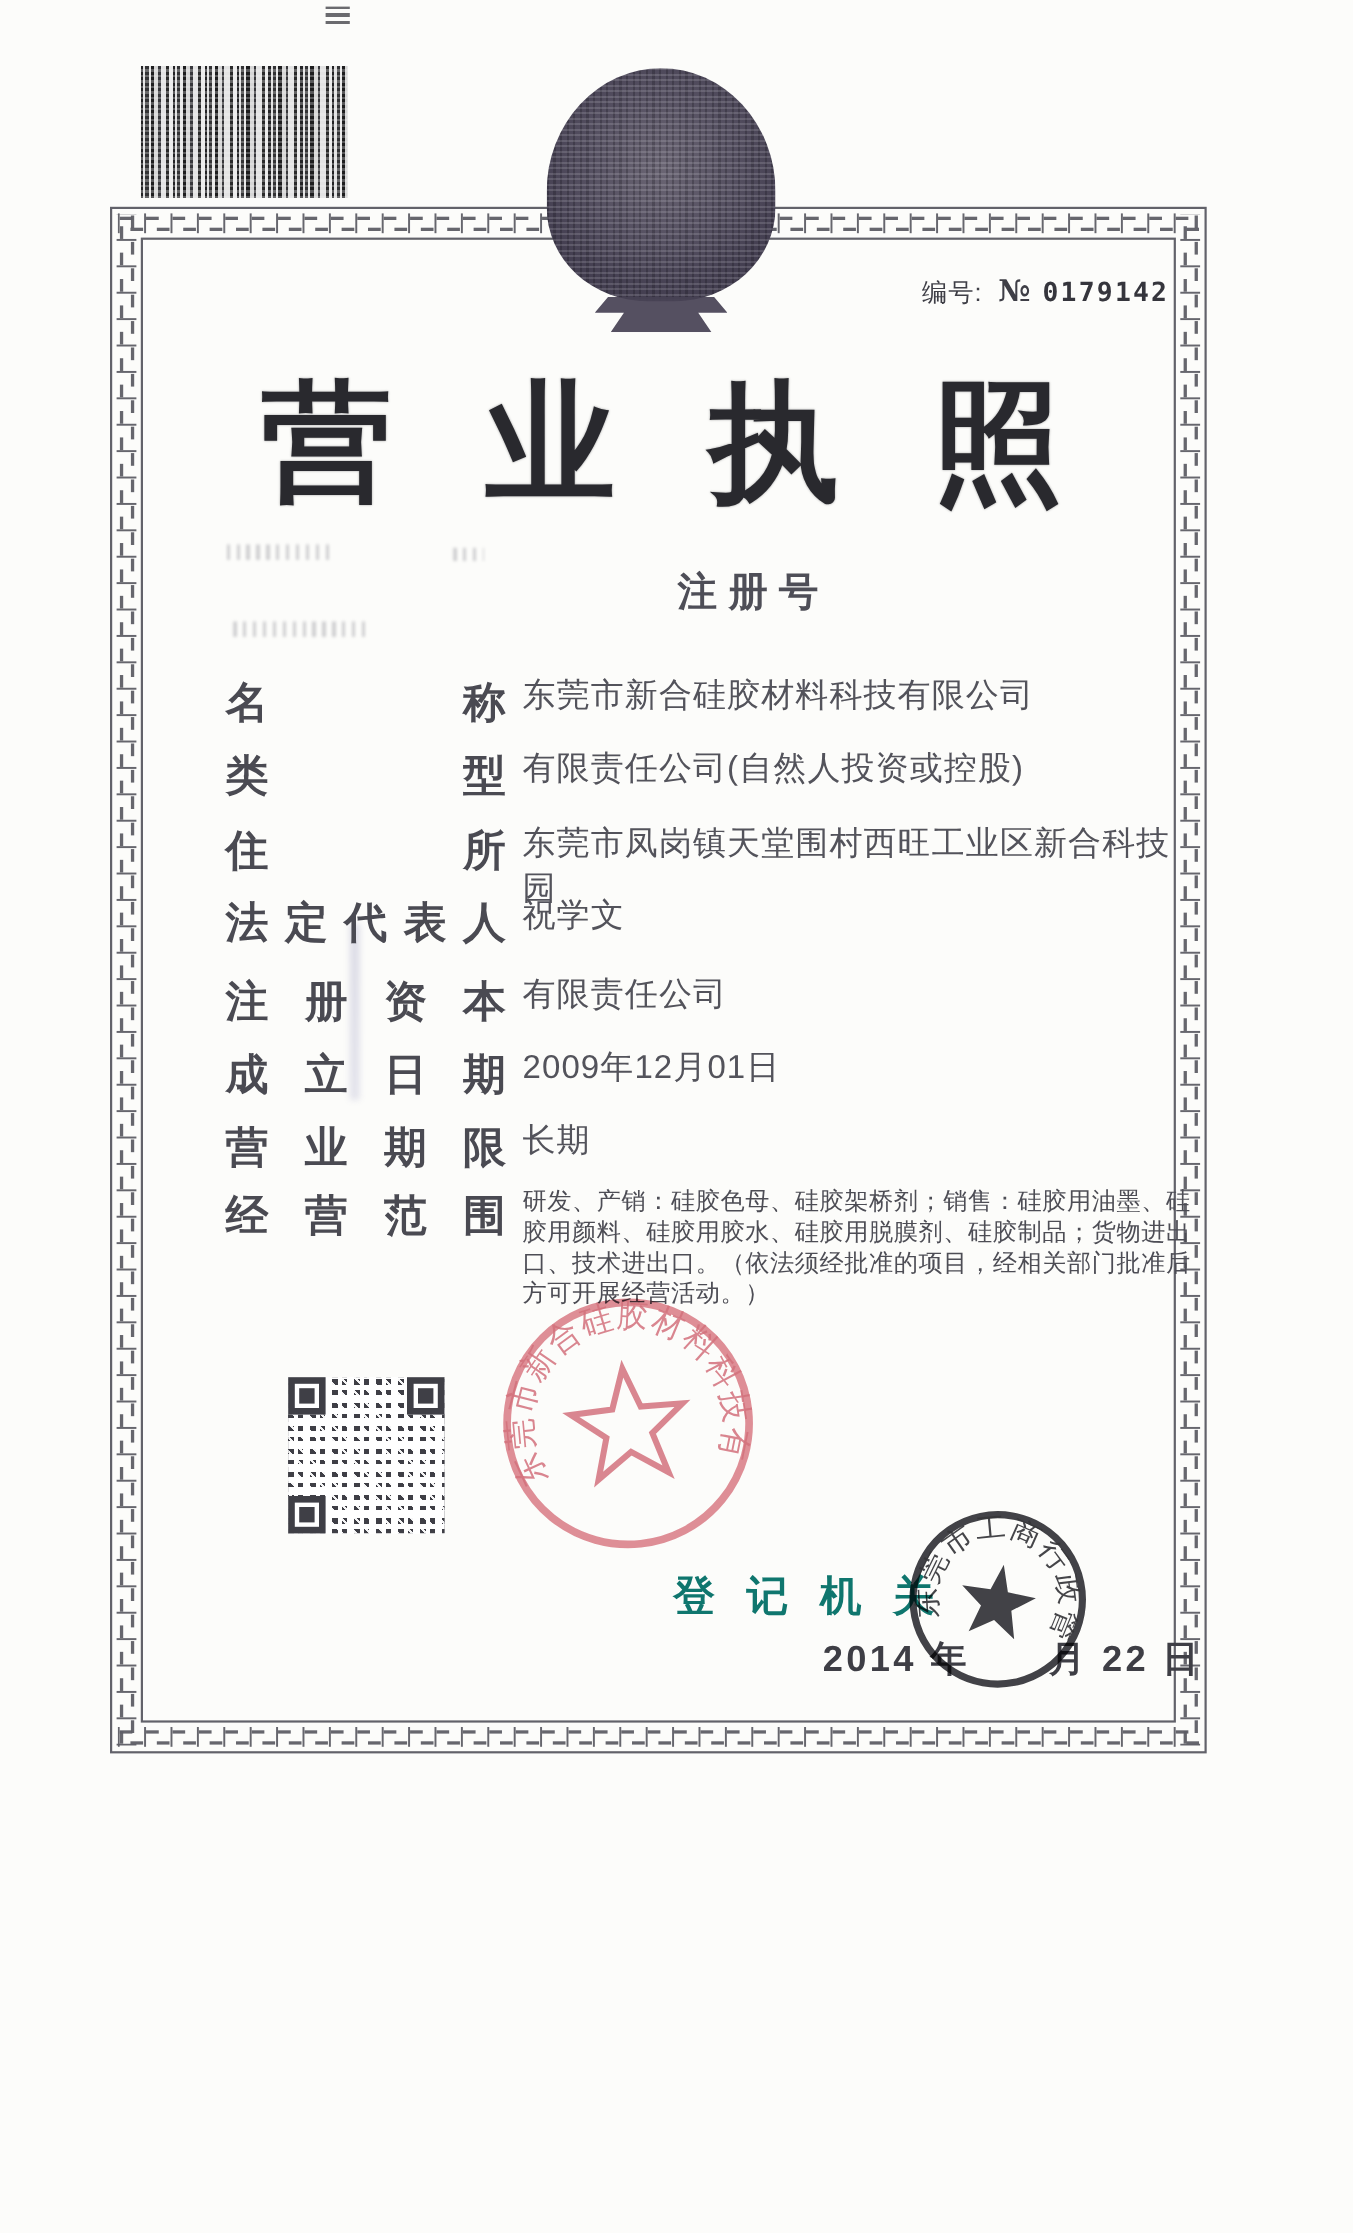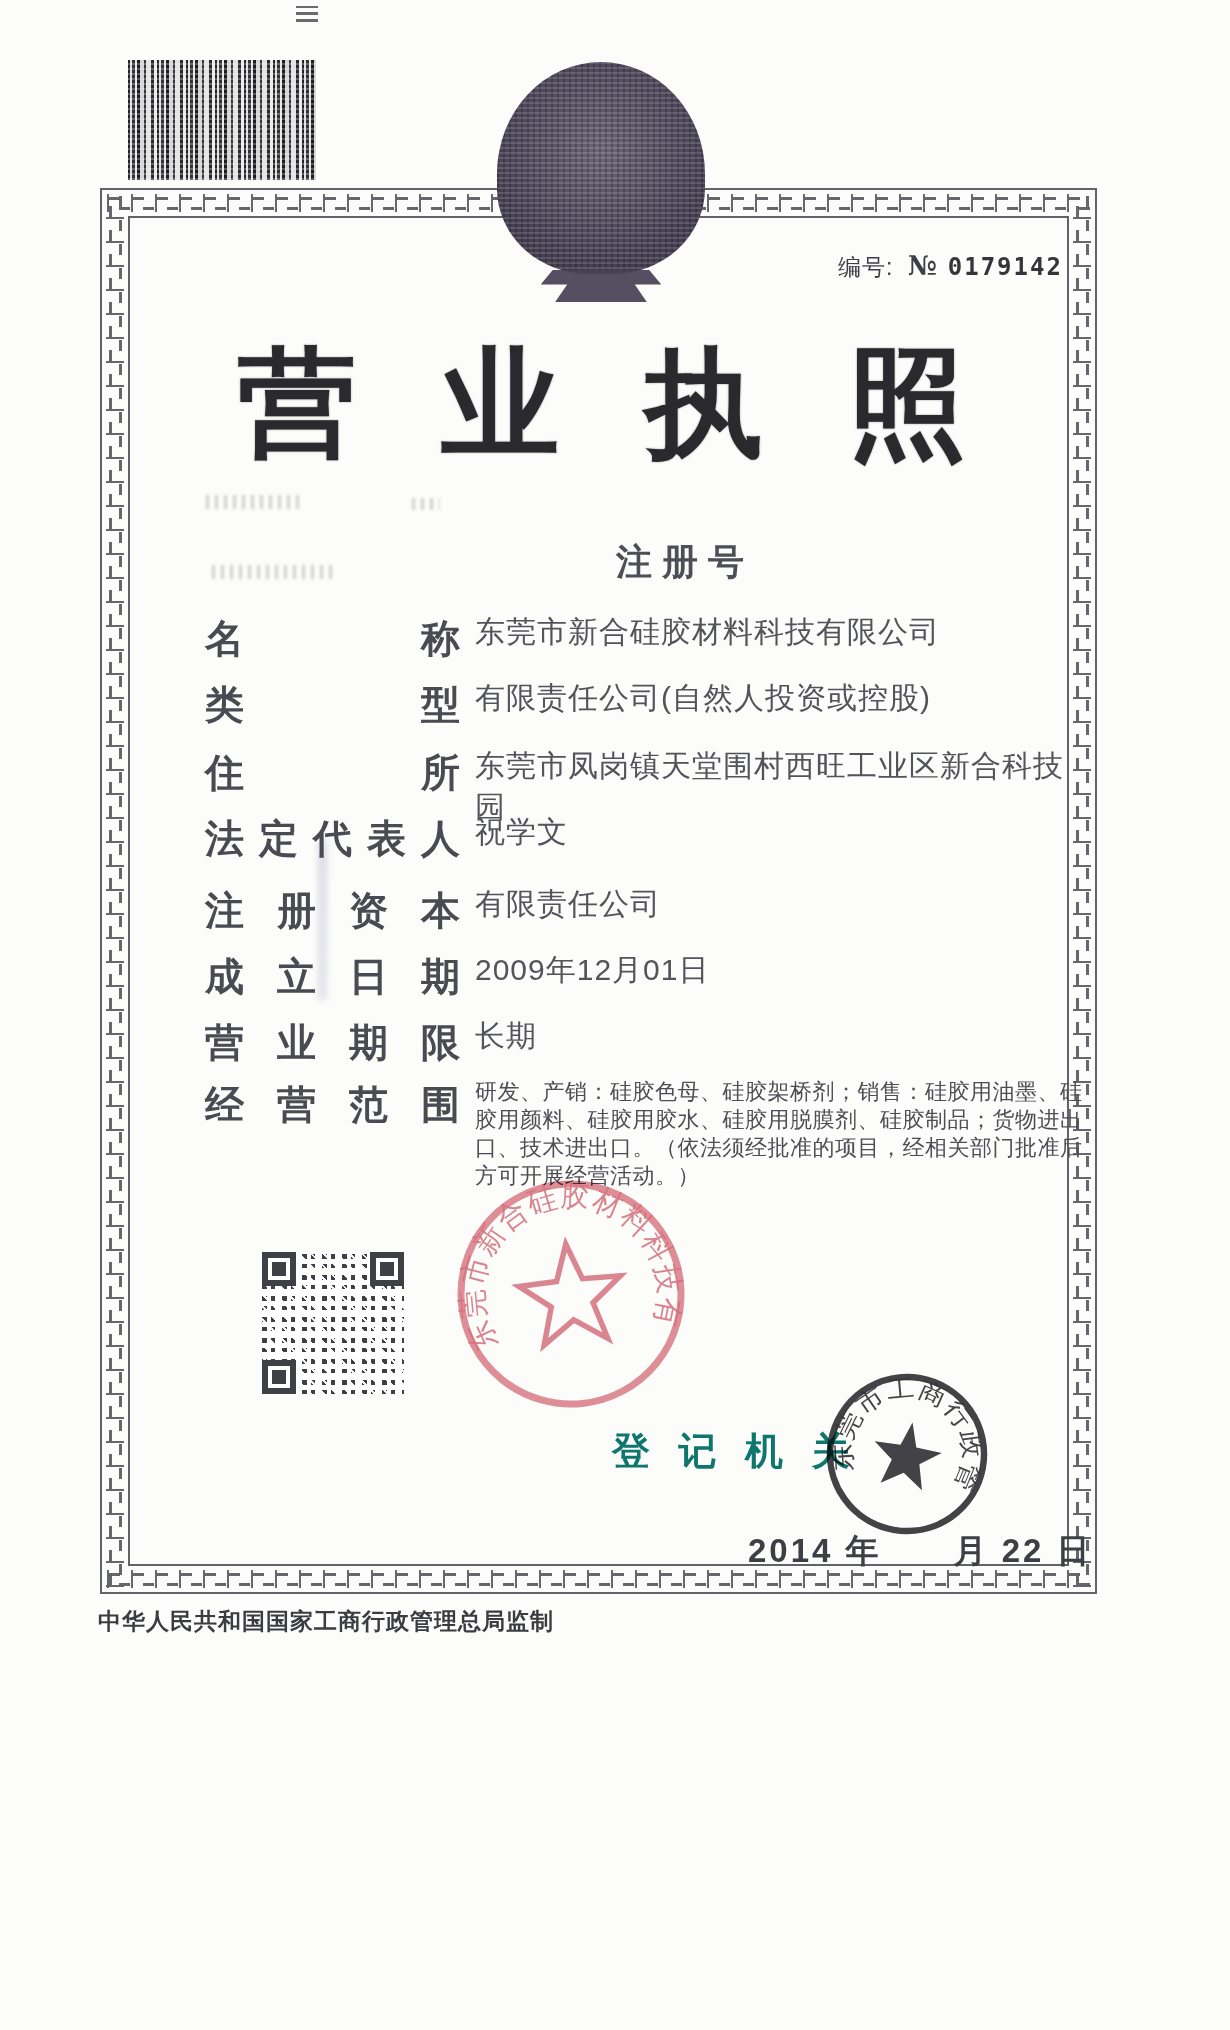--- a/index.html
+++ b/index.html
@@ -62,31 +62,31 @@
 
   
   .serial{left:838px;top:250px;z-index:5;font-size:23px;color:#3e3e46;letter-spacing:1px;}
   .serial .nsym{font-family:"DejaVu Serif",serif;font-weight:bold;font-size:27px;margin:0 10px 0 14px;}
   .serial .num{font-family:"DejaVu Sans Mono",monospace;font-weight:600;font-size:24px;letter-spacing:2px;color:#35353c;margin-top:20px;}
 
   .title{left:238px;top:330px;width:728px;font-size:118px;line-height:1.25;font-weight:900;
     color:#29292e;z-index:5;text-shadow:0 0 2px rgba(20,20,25,.45);}
   .just{display:flex;justify-content:space-between;}
 
-  .regline{left:616px;top:538px;z-index:5;display:flex;align-items:center;}
+  .regline{left:616px;top:514px;z-index:5;display:flex;align-items:center;}
   .regline .rlabel{font-size:36px;font-weight:600;color:#4e4e57;}
   .regline .rnum{font-size:37px;margin-left:32px;color:#4c515b;letter-spacing:1px;}
 
   .row{z-index:5;}
   .row .flabel{position:absolute;left:205px;width:255px;font-size:39px;font-weight:600;color:#4a4a52;}
   .row .fvalue{position:absolute;left:475px;width:600px;font-size:30px;color:#53535b;letter-spacing:1px;}
   .scopeval{font-size:22px !important;line-height:28px;width:618px !important;letter-spacing:.5px !important;color:#4d4d55 !important;}
 
   .registrar{left:612px;top:1426px;z-index:5;font-size:38px;font-weight:700;letter-spacing:9px;color:#0f766e;}
-  .dateline{left:748px;top:1486px;z-index:5;font-size:33px;font-weight:600;color:#3e3e45;letter-spacing:3px;margin-top:43px;}
+  .dateline{left:748px;top:1486px;z-index:5;font-size:33px;font-weight:600;color:#3e3e45;letter-spacing:3px;}
 
   .footer{left:0;right:0;top:1606px;display:flex;justify-content:space-between;
     padding:0 88px 0 98px;z-index:5;align-items:baseline;}
   .footer .fl{font-size:20px;color:#48484f;letter-spacing:.5px;}
   .footer .fr{font-size:23px;font-weight:600;color:#3b3b42;letter-spacing:1px;}
 
   
   .qr{left:262px;top:1252px;width:142px;height:142px;background:#fff;z-index:6;filter:blur(.3px);}
   .qr-body{position:absolute;inset:0;
     background:
@@ -243,14 +243,13 @@
       <path id="arcA" d="M37.5,113 A56,56 0 1,1 134.5,113"></path>
     </defs>
   <circle cx="86" cy="86" r="77" fill="none" stroke="#232328" stroke-width="6.5" opacity="0.92"></circle>
   <polygon points="86,54 94,78 120,79 100,94 107,119 86,105 65,119 72,94 52,79 78,78" fill="#232328" opacity="0.92"></polygon>
   <text font-size="24.5" fill="#26262b" opacity="0.92" letter-spacing="1">
     <textPath href="#arcA" startOffset="2" textLength="286" lengthAdjust="spacingAndGlyphs">东莞市工商行政管理局</textPath>
   </text>
 </svg>
 
 <div class="abs footer">
-  <span class="fr">中华人民共和国国家工商行政管理总局监制</span>
 </div>
 
 </body></html>

